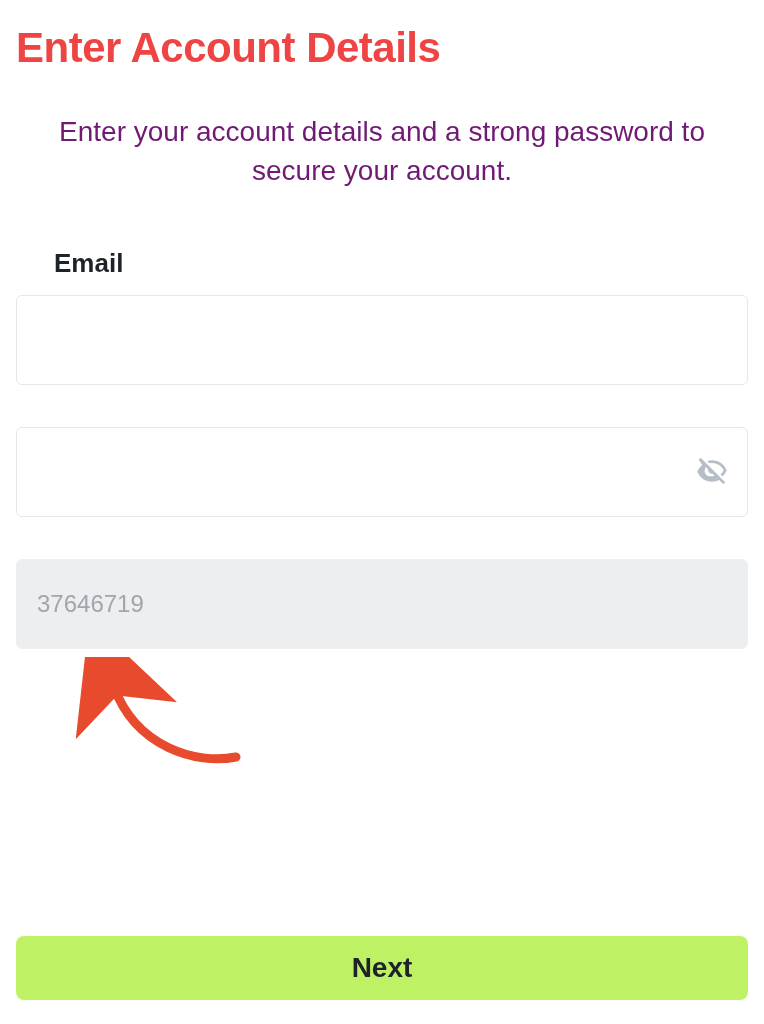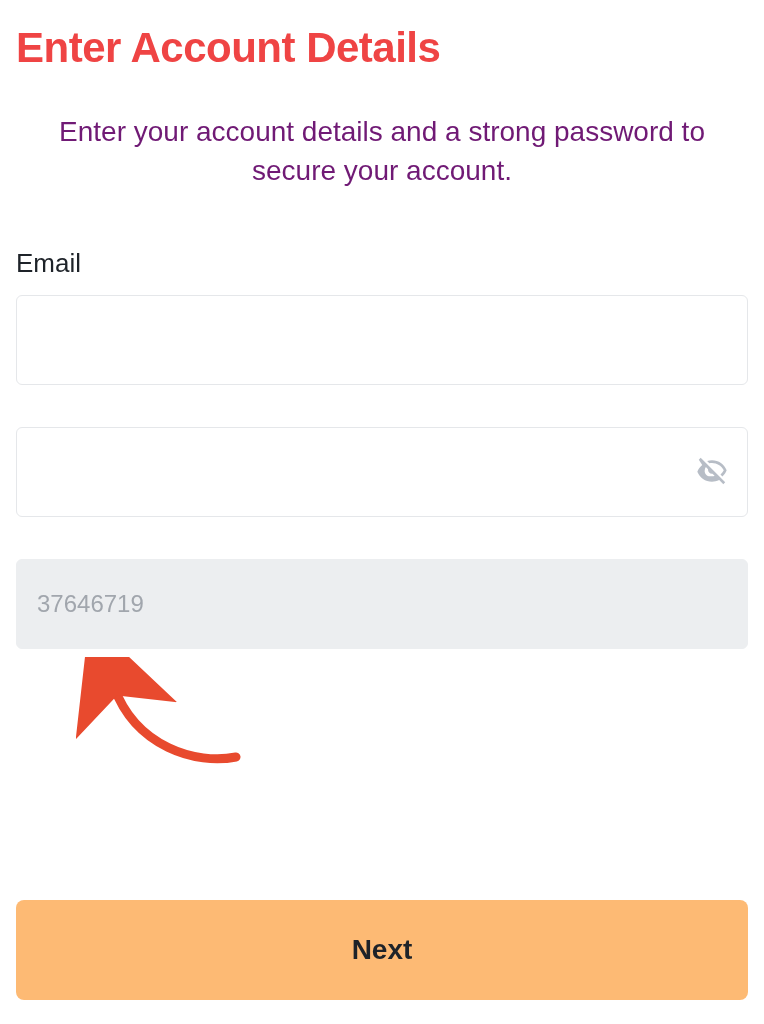--- a/index.html
+++ b/index.html
@@ -32,21 +32,22 @@
     margin-bottom: 58px;
     text-align: center;
   }
   .field-group { margin-bottom: 42px; }
   .field-group.referral { margin-bottom: 0; }
   .label {
     font-size: 26px;
     color: #1e2329;
     margin-bottom: 16px;
     display: block;
-    font-weight: 400;
+    font-weight: 700;
+    margin-left: 38px;
   }
   .input-wrap {
     position: relative;
     width: 100%;
   }
   .text-input {
     width: 100%;
     height: 90px;
     border: 1px solid #e5e7ea;
     border-radius: 6px;
@@ -86,22 +87,22 @@
   .arrow-annot svg {
     position: absolute;
     left: 60px;
     top: 0;
     width: 180px;
     height: 120px;
   }
   .spacer { flex: 1; }
   .next-btn {
     width: 100%;
-    height: 100px;
-    background: #fdba74;
+    height: 64px;
+    background: #bef264;
     border: none;
     border-radius: 8px;
     font-size: 28px;
     font-weight: 600;
     color: #1e2329;
     cursor: pointer;
     margin-bottom: 24px;
   }
 </style>
 </head>

